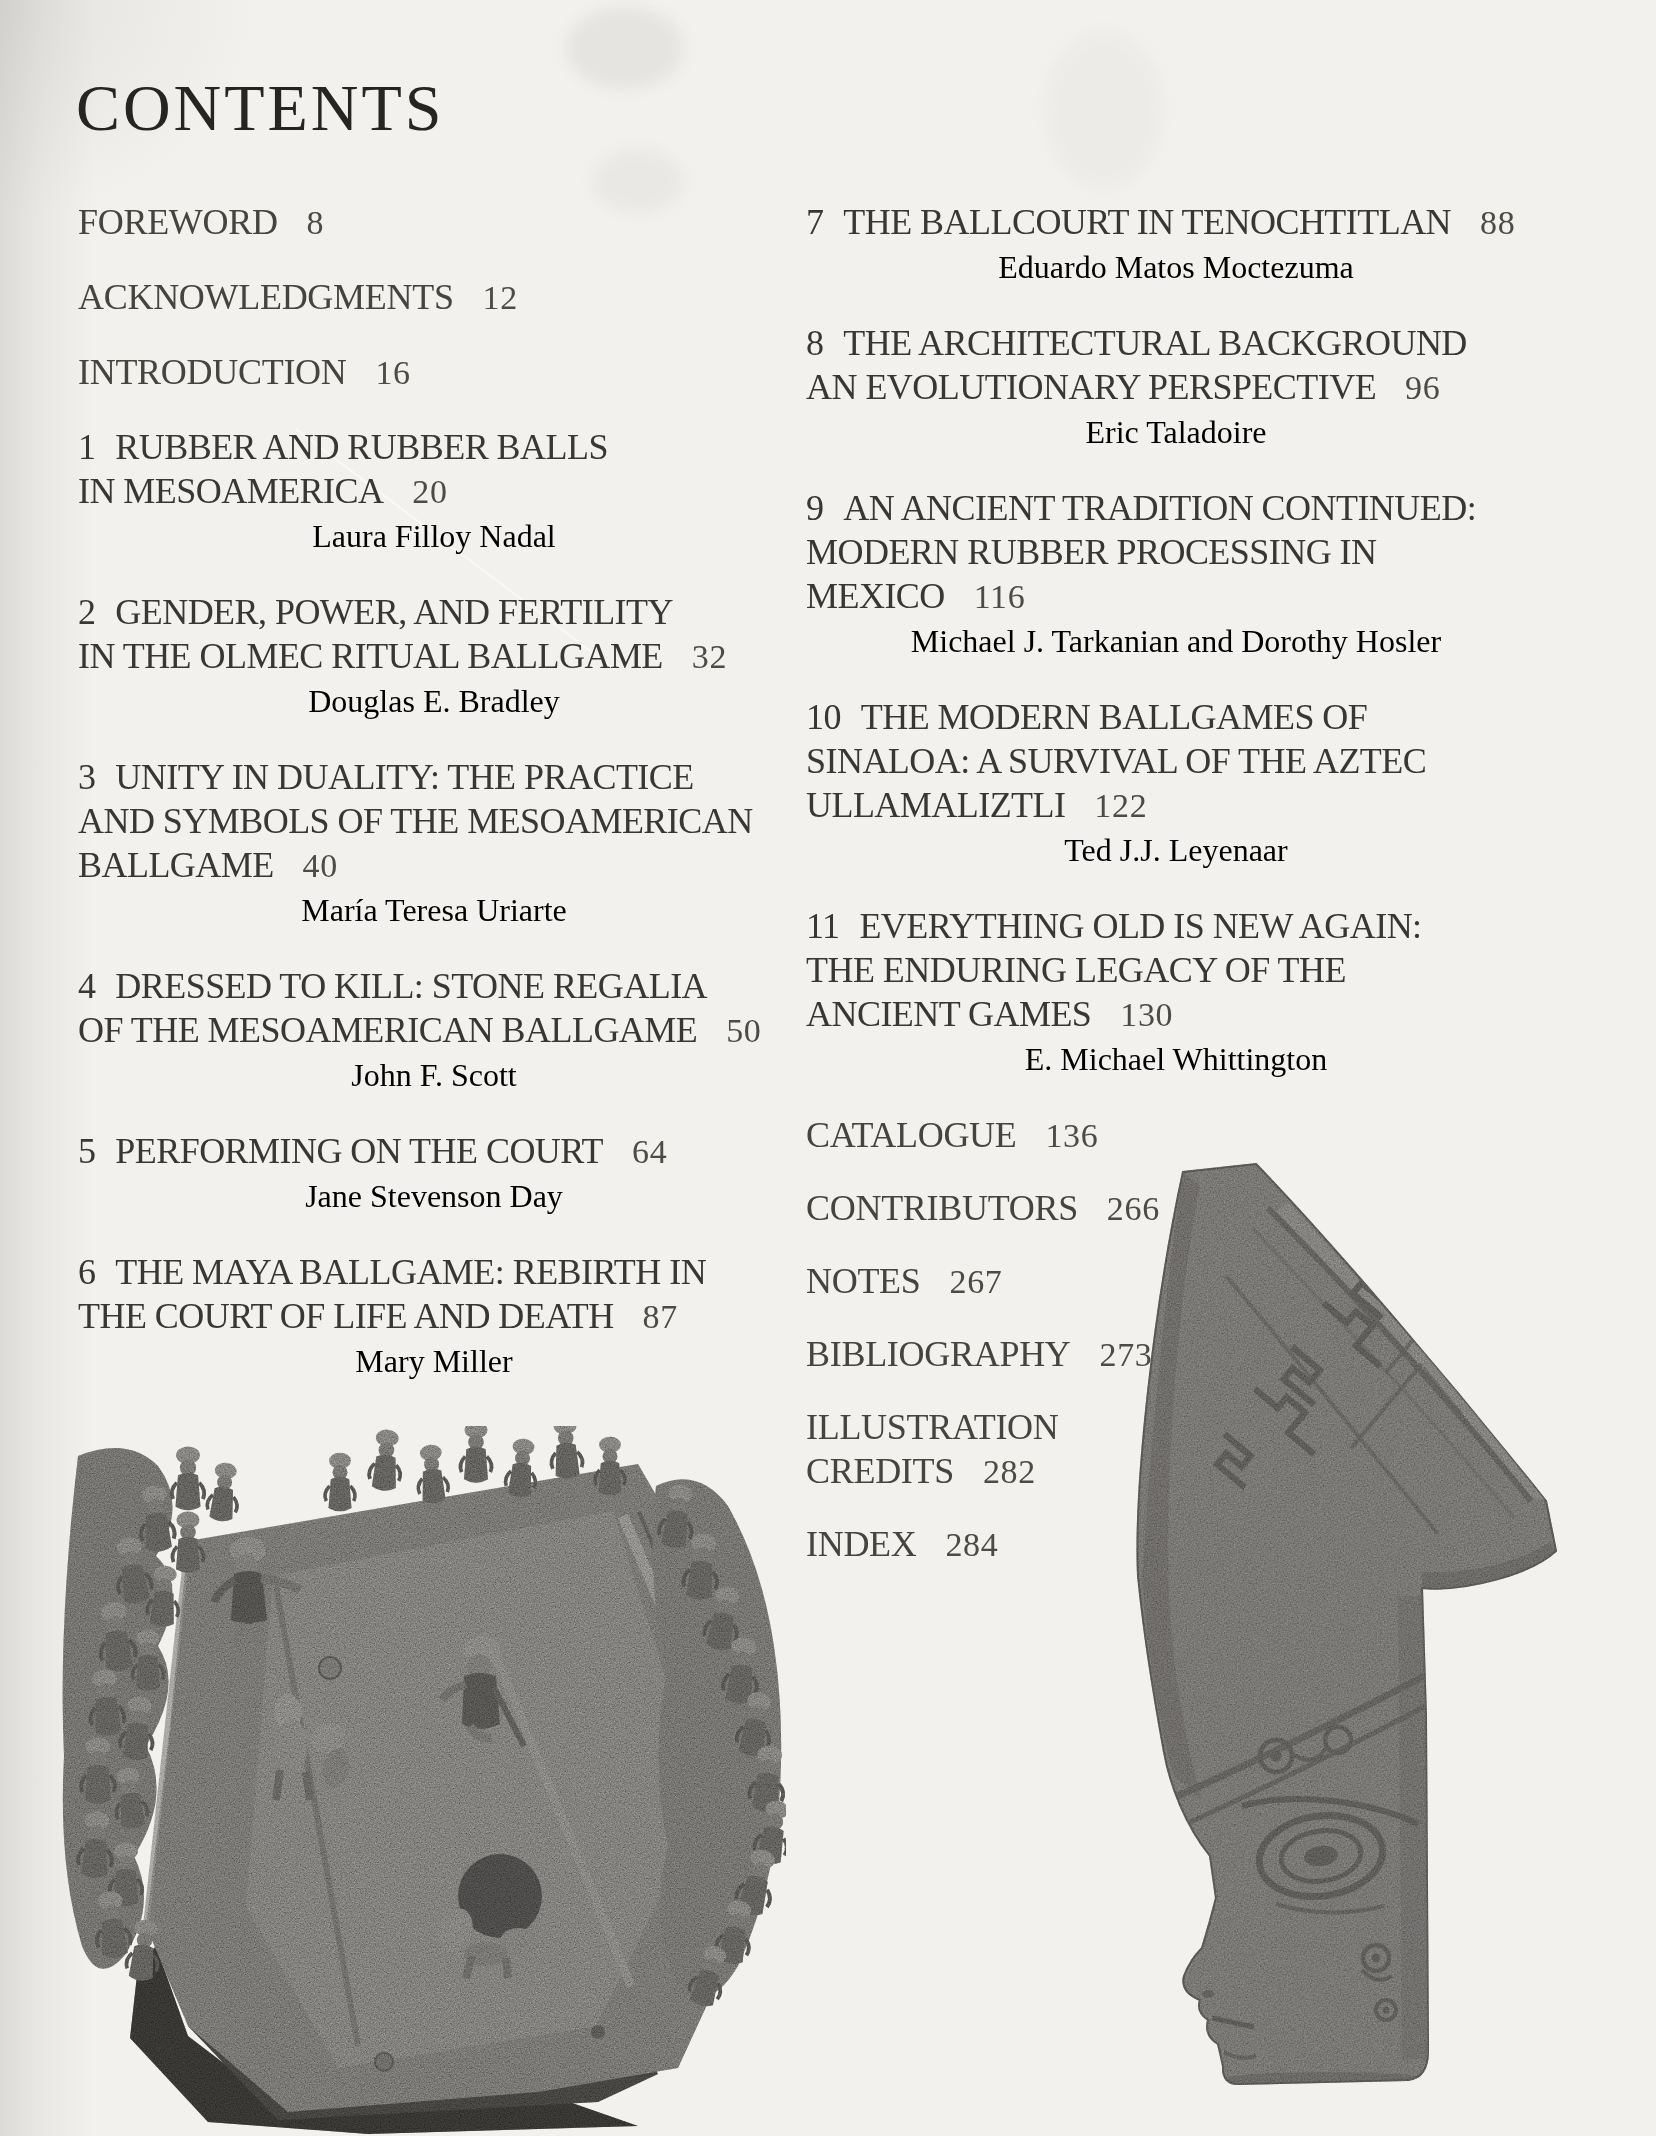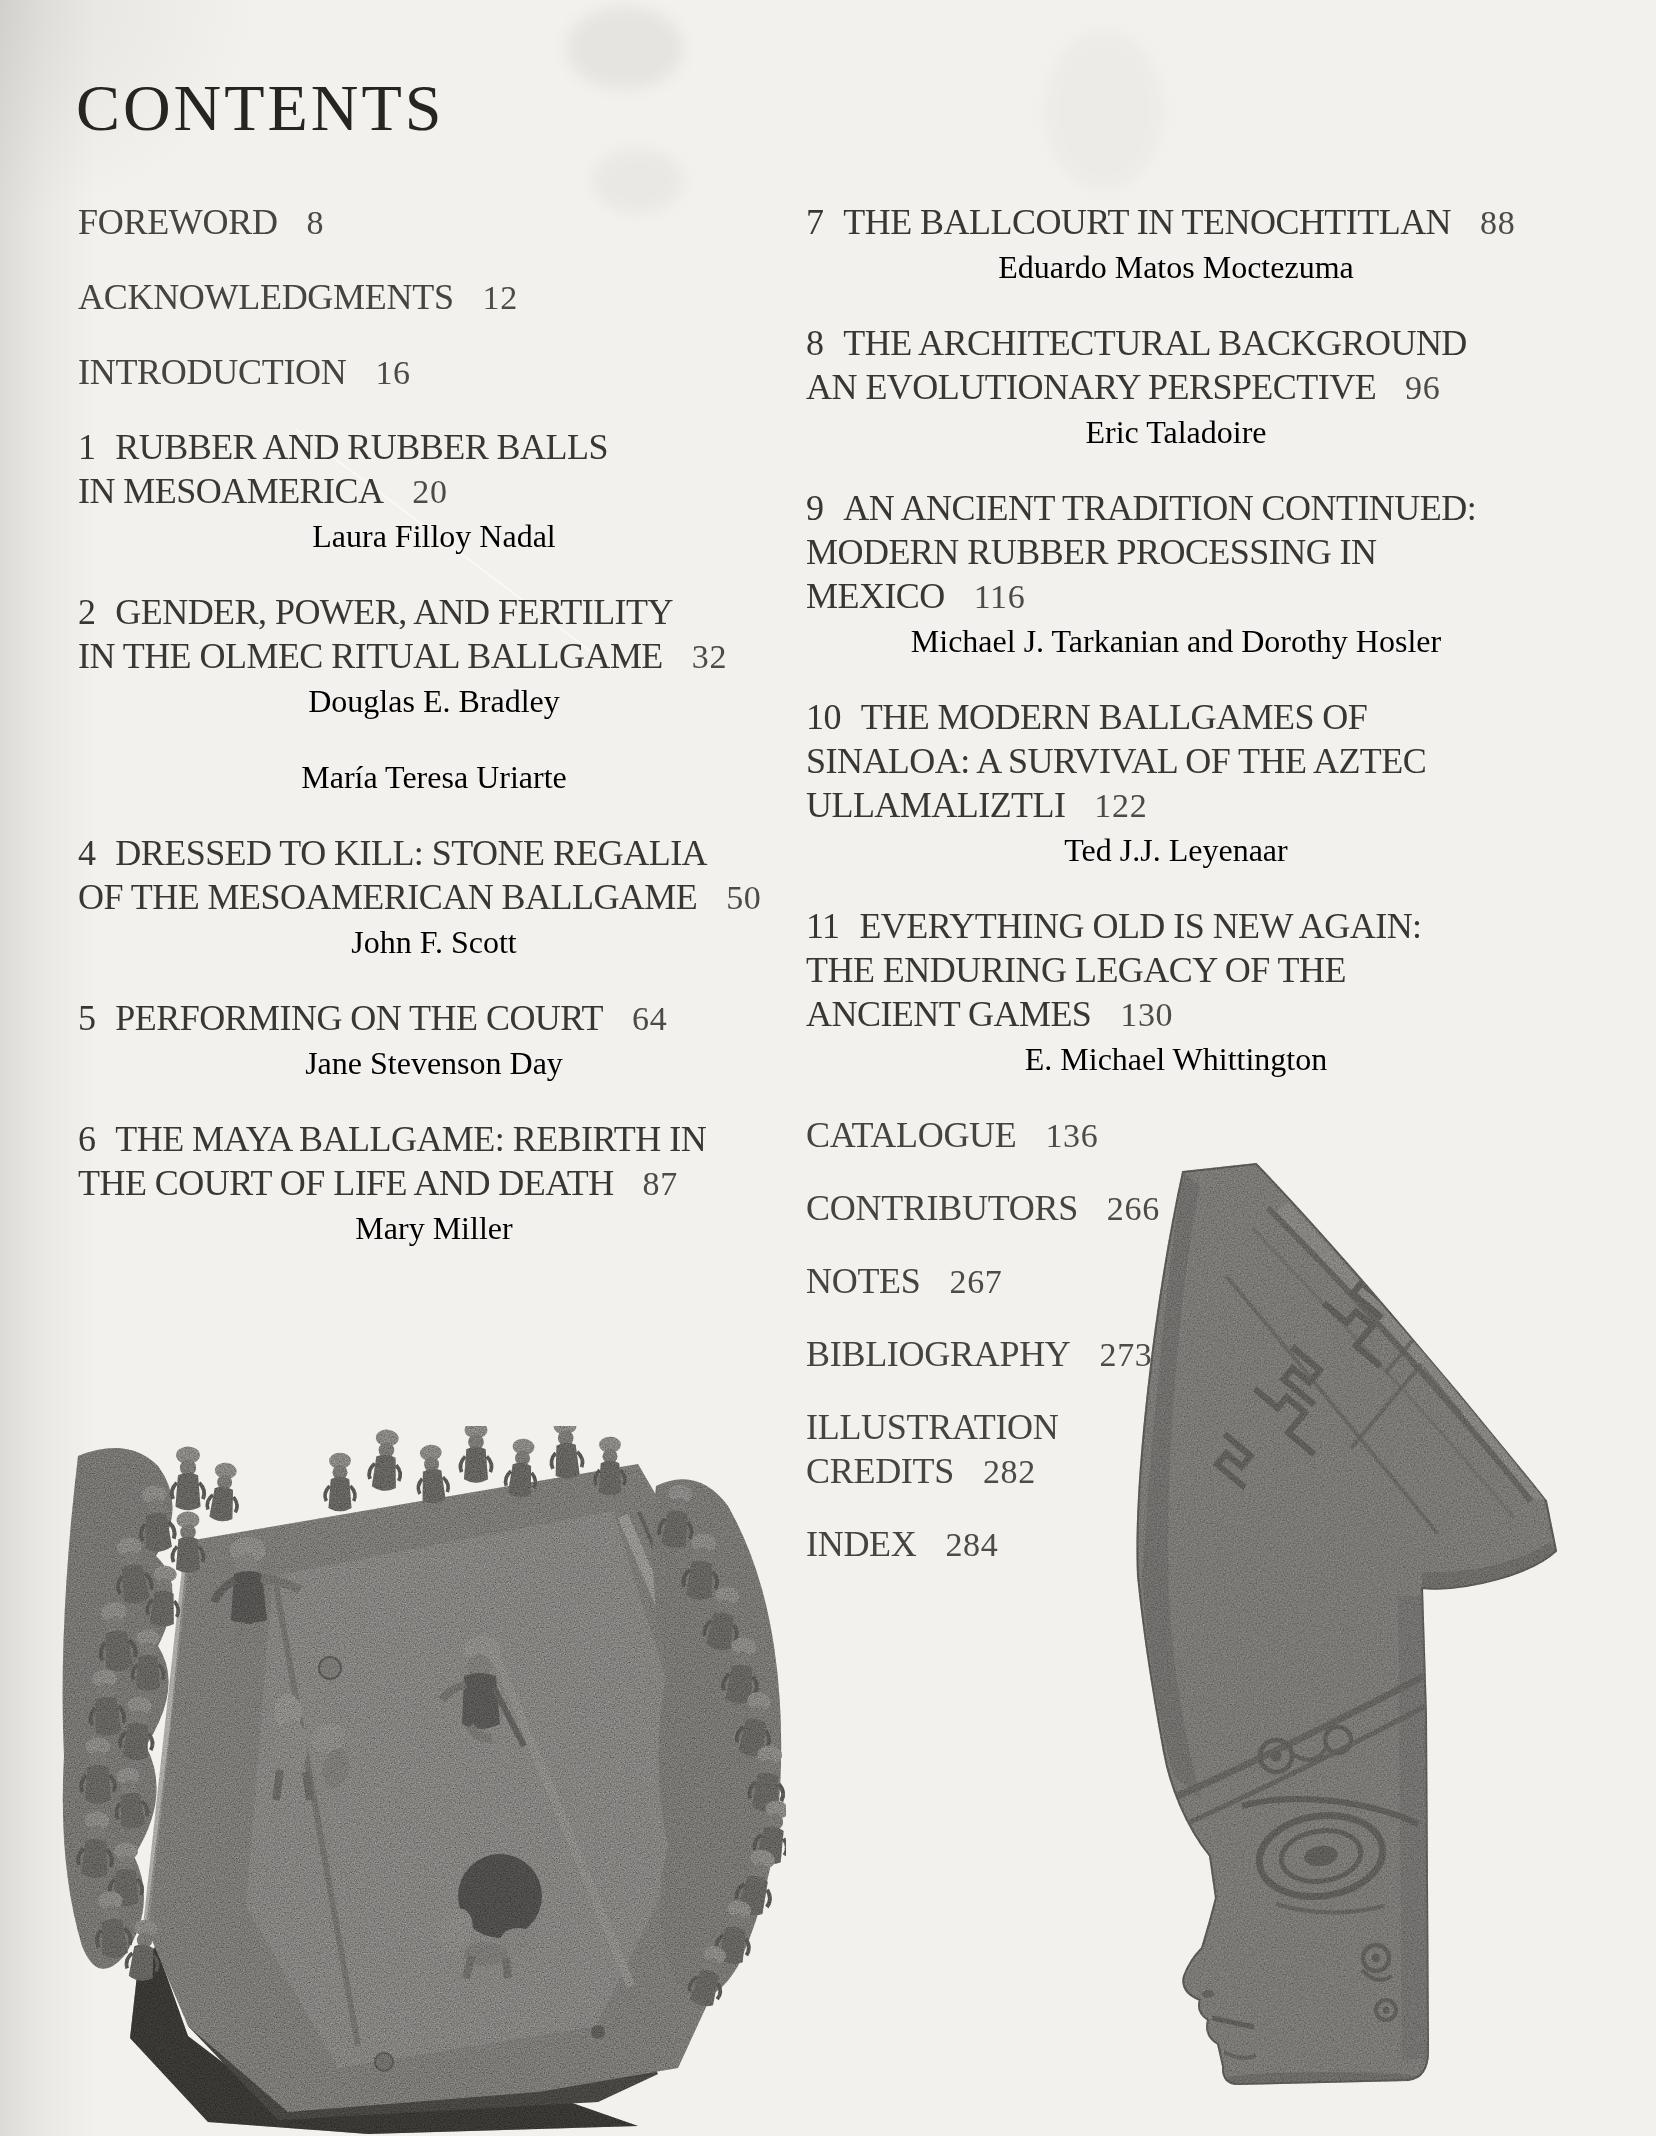--- a/index.html
+++ b/index.html
@@ -78,20 +78,25 @@
         <div class="author">Laura Filloy Nadal</div>
       </div>
       <div class="chapter">
         <div class="chapter-heading">
           <span class="hline"><span class="num">2</span>GENDER, POWER, AND FERTILITY</span>
           <span class="hline">IN THE OLMEC RITUAL BALLGAME<span class="pagenum">32</span></span>
         </div>
         <div class="author">Douglas E. Bradley</div>
       </div>
       <div class="chapter">
+        <div class="chapter-heading">
+          <span class="hline"><span class="num">3</span>UNITY IN DUALITY: THE PRACTICE</span>
+          <span class="hline">AND SYMBOLS OF THE MESOAMERICAN</span>
+          <span class="hline">BALLGAME<span class="pagenum">40</span></span>
+        </div>
         <div class="author">María Teresa Uriarte</div>
       </div>
       <div class="chapter">
         <div class="chapter-heading">
           <span class="hline"><span class="num">4</span>DRESSED TO KILL: STONE REGALIA</span>
           <span class="hline">OF THE MESOAMERICAN BALLGAME<span class="pagenum">50</span></span>
         </div>
         <div class="author">John F. Scott</div>
       </div>
       <div class="chapter">

